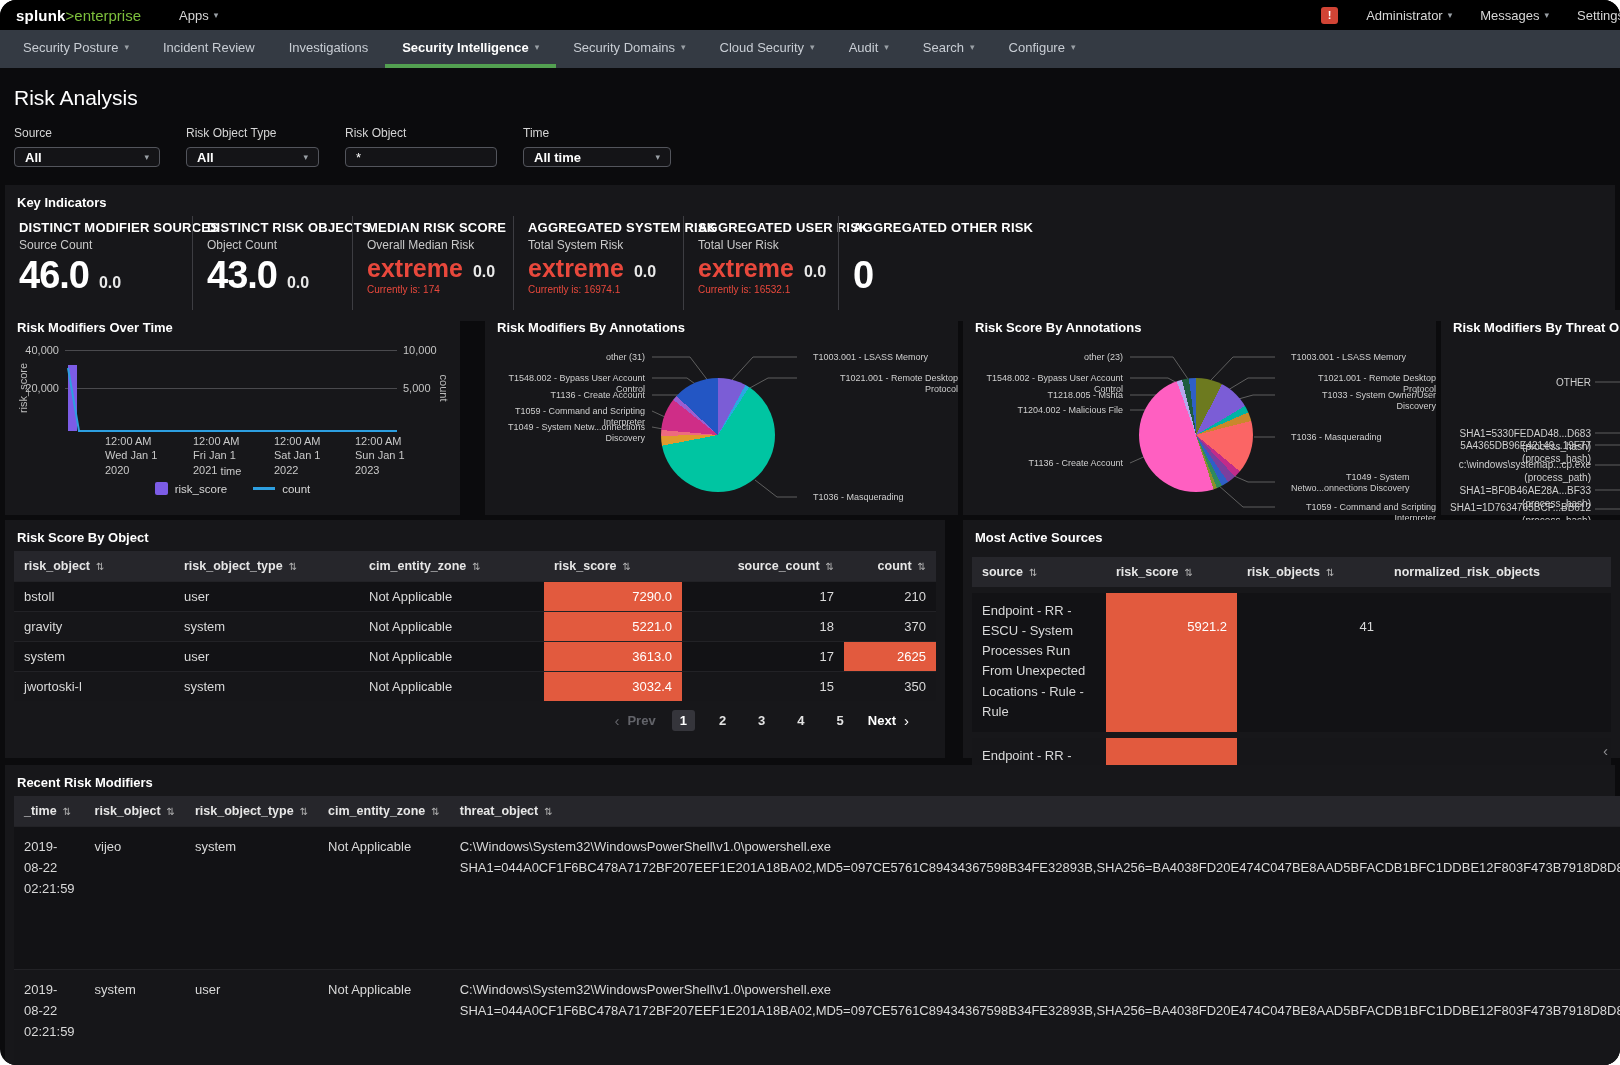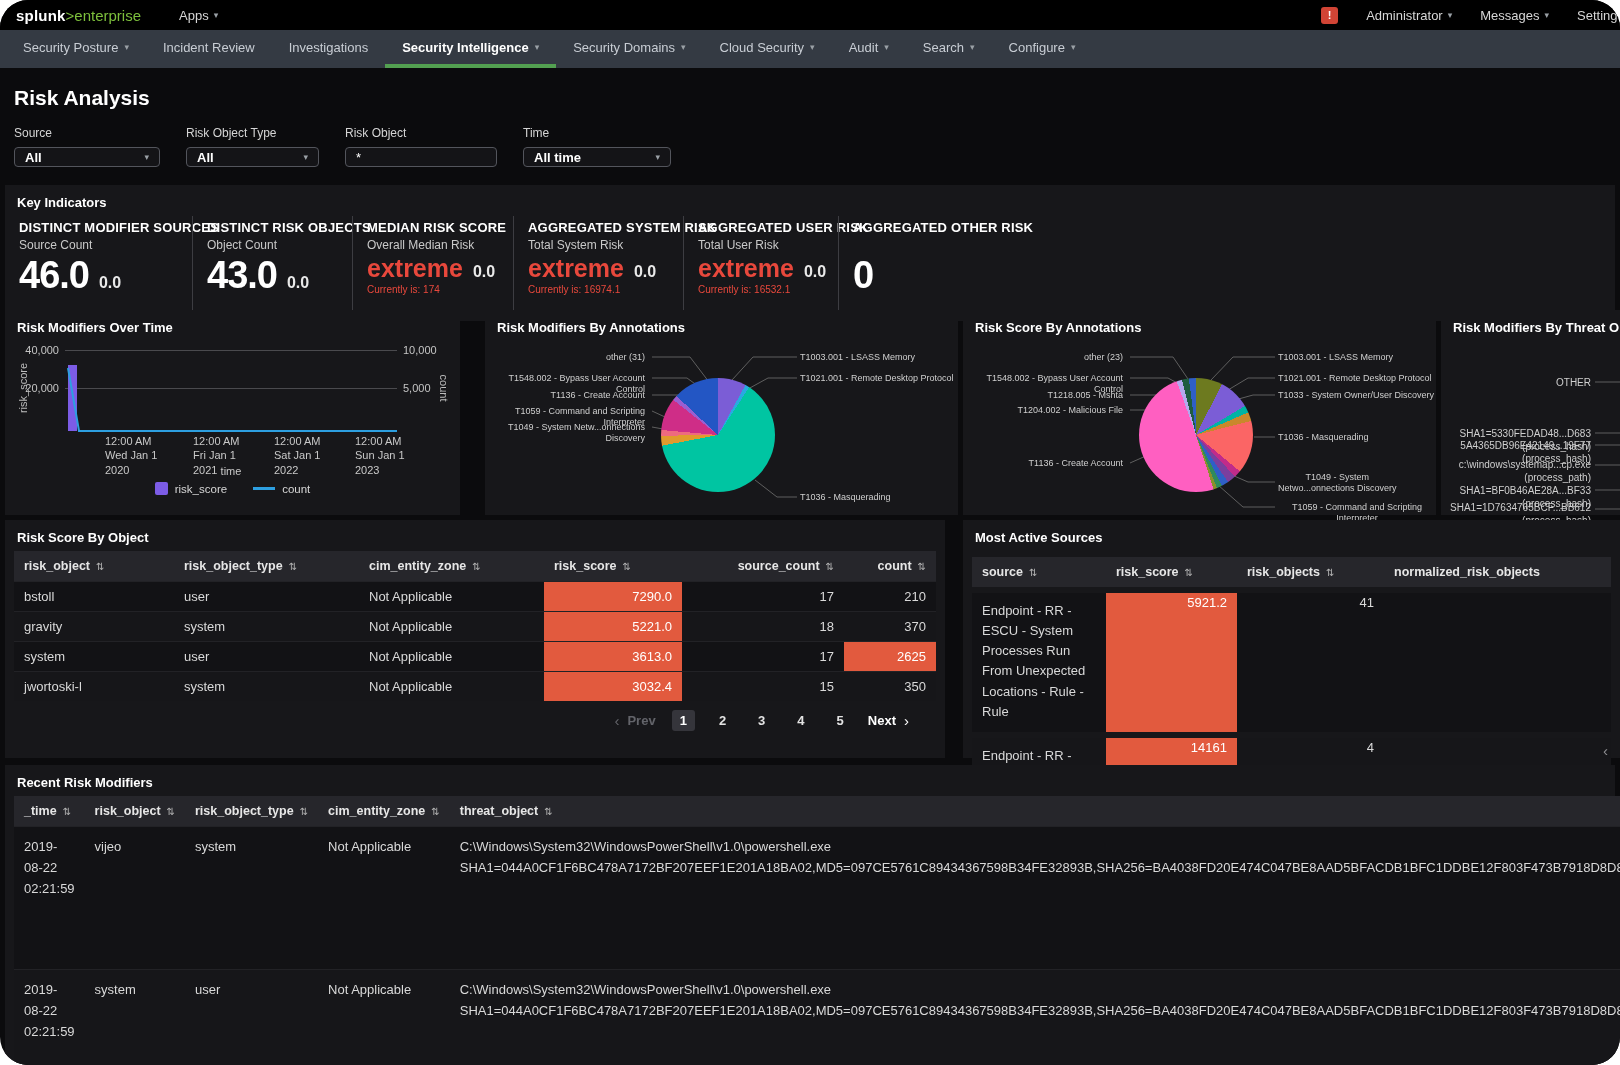--- a/index.html
+++ b/index.html
@@ -1,37 +1,37 @@
 <!DOCTYPE html>
 <html><head>
 <meta charset="utf-8">
 <style>
   html,body{margin:0;padding:0;background:#ffffff;}
   .app{
     position:relative;width:1620px;height:1065px;overflow:hidden;
-    background:#0b0b0d;border-radius:28px;
+    background:#0b0b0d;border-radius:16px;
     font-family:"Liberation Sans",sans-serif;color:#e8e8e8;
     -webkit-font-smoothing:antialiased;
   }
   
   .topbar{height:30px;background:#000;display:flex;align-items:center;padding:0 16px;font-size:13px;color:#d6d6d6;}
   .logo{display:flex;align-items:baseline;}
   .logo .lb{font-weight:bold;color:#fff;font-size:15px;letter-spacing:.2px;}
   .logo .lg{color:#7dbf3c;font-size:15px;}
   .top-item{display:flex;align-items:center;gap:5px;cursor:default;}
   .apps{margin-left:38px;}
   .topbar-right{margin-left:auto;display:flex;align-items:center;gap:28px;margin-right:-20px;}
   .alert-badge{width:17px;height:17px;border-radius:3px;background:#d14435;color:#fff;font-weight:bold;font-size:11px;display:flex;align-items:center;justify-content:center;}
   .caret{font-size:9px;color:#9aa0a6;font-family:"DejaVu Sans",sans-serif;}
   
   .nav{height:38px;background:#343a43;display:flex;align-items:stretch;padding-left:6px;font-size:13px;color:#c8cdd4;}
   .nav-item{display:flex;align-items:center;gap:6px;padding:0 17px;border-bottom:4px solid transparent;box-sizing:border-box;}
   .nav-item.active{color:#fff;font-weight:bold;border-bottom-color:#53a051;}
   
-  .page-title{font-size:21px;font-weight:bold;color:#fff;padding:18px 14px 4px;}
+  .page-title{font-size:21px;font-weight:normal;color:#fff;padding:18px 14px 4px;}
   .filters{display:flex;gap:26px;padding:12px 14px 16px;}
   .fgroup .flabel{font-size:12px;color:#d5d5d5;margin-bottom:7px;}
   .fcontrol{height:20px;box-sizing:border-box;background:#141417;border:1px solid #53555c;border-radius:4px;display:flex;align-items:center;justify-content:space-between;padding:0 10px;font-size:13px;font-weight:bold;color:#fff;}
   .fcontrol.input{font-weight:normal;}
   .w1{width:146px}.w2{width:133px}.w3{width:152px}.w4{width:148px}
   
   .panel{background:#17171a;box-sizing:border-box;}
   .panel-title{font-size:13px;font-weight:bold;color:#fff;padding:10px 12px 6px;white-space:nowrap;overflow:hidden;}
   
   .kpi-panel{margin:2px 5px 0;padding-bottom:10px;}
@@ -61,38 +61,38 @@
   .xaxis-title{position:absolute;top:155px;left:60px;width:332px;text-align:center;font-size:11px;color:#c9c9c9;}
   .legend{position:absolute;top:172px;left:0;width:455px;display:flex;justify-content:center;align-items:center;gap:26px;font-size:11.5px;color:#d6d6d6;}
   .legend .sw{width:13px;height:13px;border-radius:2px;background:#7c5ce6;display:inline-block;}
   .legend .lnsw{width:22px;height:3px;background:#2d9fe0;display:inline-block;}
   .legend .litem{display:flex;align-items:center;gap:7px;}
   .bar{position:absolute;left:63px;top:55px;width:9px;height:66px;background:#7c5ce6;}
   .chart-svg{position:absolute;left:0;top:0;pointer-events:none;}
   .pie{position:absolute;left:176px;top:68px;width:114px;height:114px;border-radius:50%;}
   .pie-label{position:absolute;font-size:9px;color:#cfcfcf;line-height:1.25;white-space:pre-line;}
   .pl-left{text-align:right;right:313px;}
-  .pl-right{left:315px;text-align:center;}
+  .pl-right{left:328px;text-align:right;}
   .threat-label{position:absolute;right:323px;text-align:right;font-size:10px;color:#cfcfcf;line-height:1.25;white-space:pre-line;}
   
   .tbl{border-collapse:collapse;width:100%;font-size:13px;color:#d9d9d9;}
   .tbl th{background:#26262b;height:30px;text-align:left;font-size:12.5px;color:#e6e6e6;padding:0 10px;white-space:nowrap;font-weight:bold;}
   .tbl th.num,.tbl td.num{text-align:right;}
   .tbl td{padding:0 10px;height:29px;border-top:1px solid #222226;background:#121215;}
   .tbl tr:nth-child(even) td{background:#161619;}
   .sort{font-family:"DejaVu Sans",sans-serif;font-size:10px;color:#b5b5b5;margin-left:6px;font-weight:normal;}
   td.hot{background:#e25a3e !important;color:#fff;}
   .tblwrap{padding:0 9px;}
   #panel-rsbo{position:absolute;left:5px;top:520px;width:940px;height:238px;}
   #panel-mas{position:absolute;left:963px;top:520px;width:657px;height:238px;}
   #panel-recent{position:absolute;left:5px;top:765px;width:1610px;height:300px;}
   
   .tbl.spaced{border-collapse:separate;border-spacing:0 6px;}
   .tbl.spaced td{border-top:none;vertical-align:top;padding-top:8px;padding-bottom:10px;height:auto;line-height:1.55;}
-  .tbl.spaced td.num{padding-top:0;}
+  .tbl.spaced td.num{padding-top:24px;}
   
   .tbl.tall td{vertical-align:top;padding-top:10px;height:132px;line-height:1.6;}
   .threat-line{white-space:nowrap;overflow:hidden;}
   
   .pagination{display:flex;justify-content:flex-end;align-items:center;gap:16px;padding:9px 36px 0 0;font-size:13px;font-weight:bold;color:#e3e3e3;}
   .pg-prev{color:#63646a;display:flex;gap:8px;align-items:center;}
   .pg-next{color:#fff;display:flex;gap:8px;align-items:center;}
   .pg-chev{font-size:15px;font-weight:normal;}
   .page{padding:3px 8px;border-radius:3px;}
   .page.active{background:#35353b;color:#fff;}

